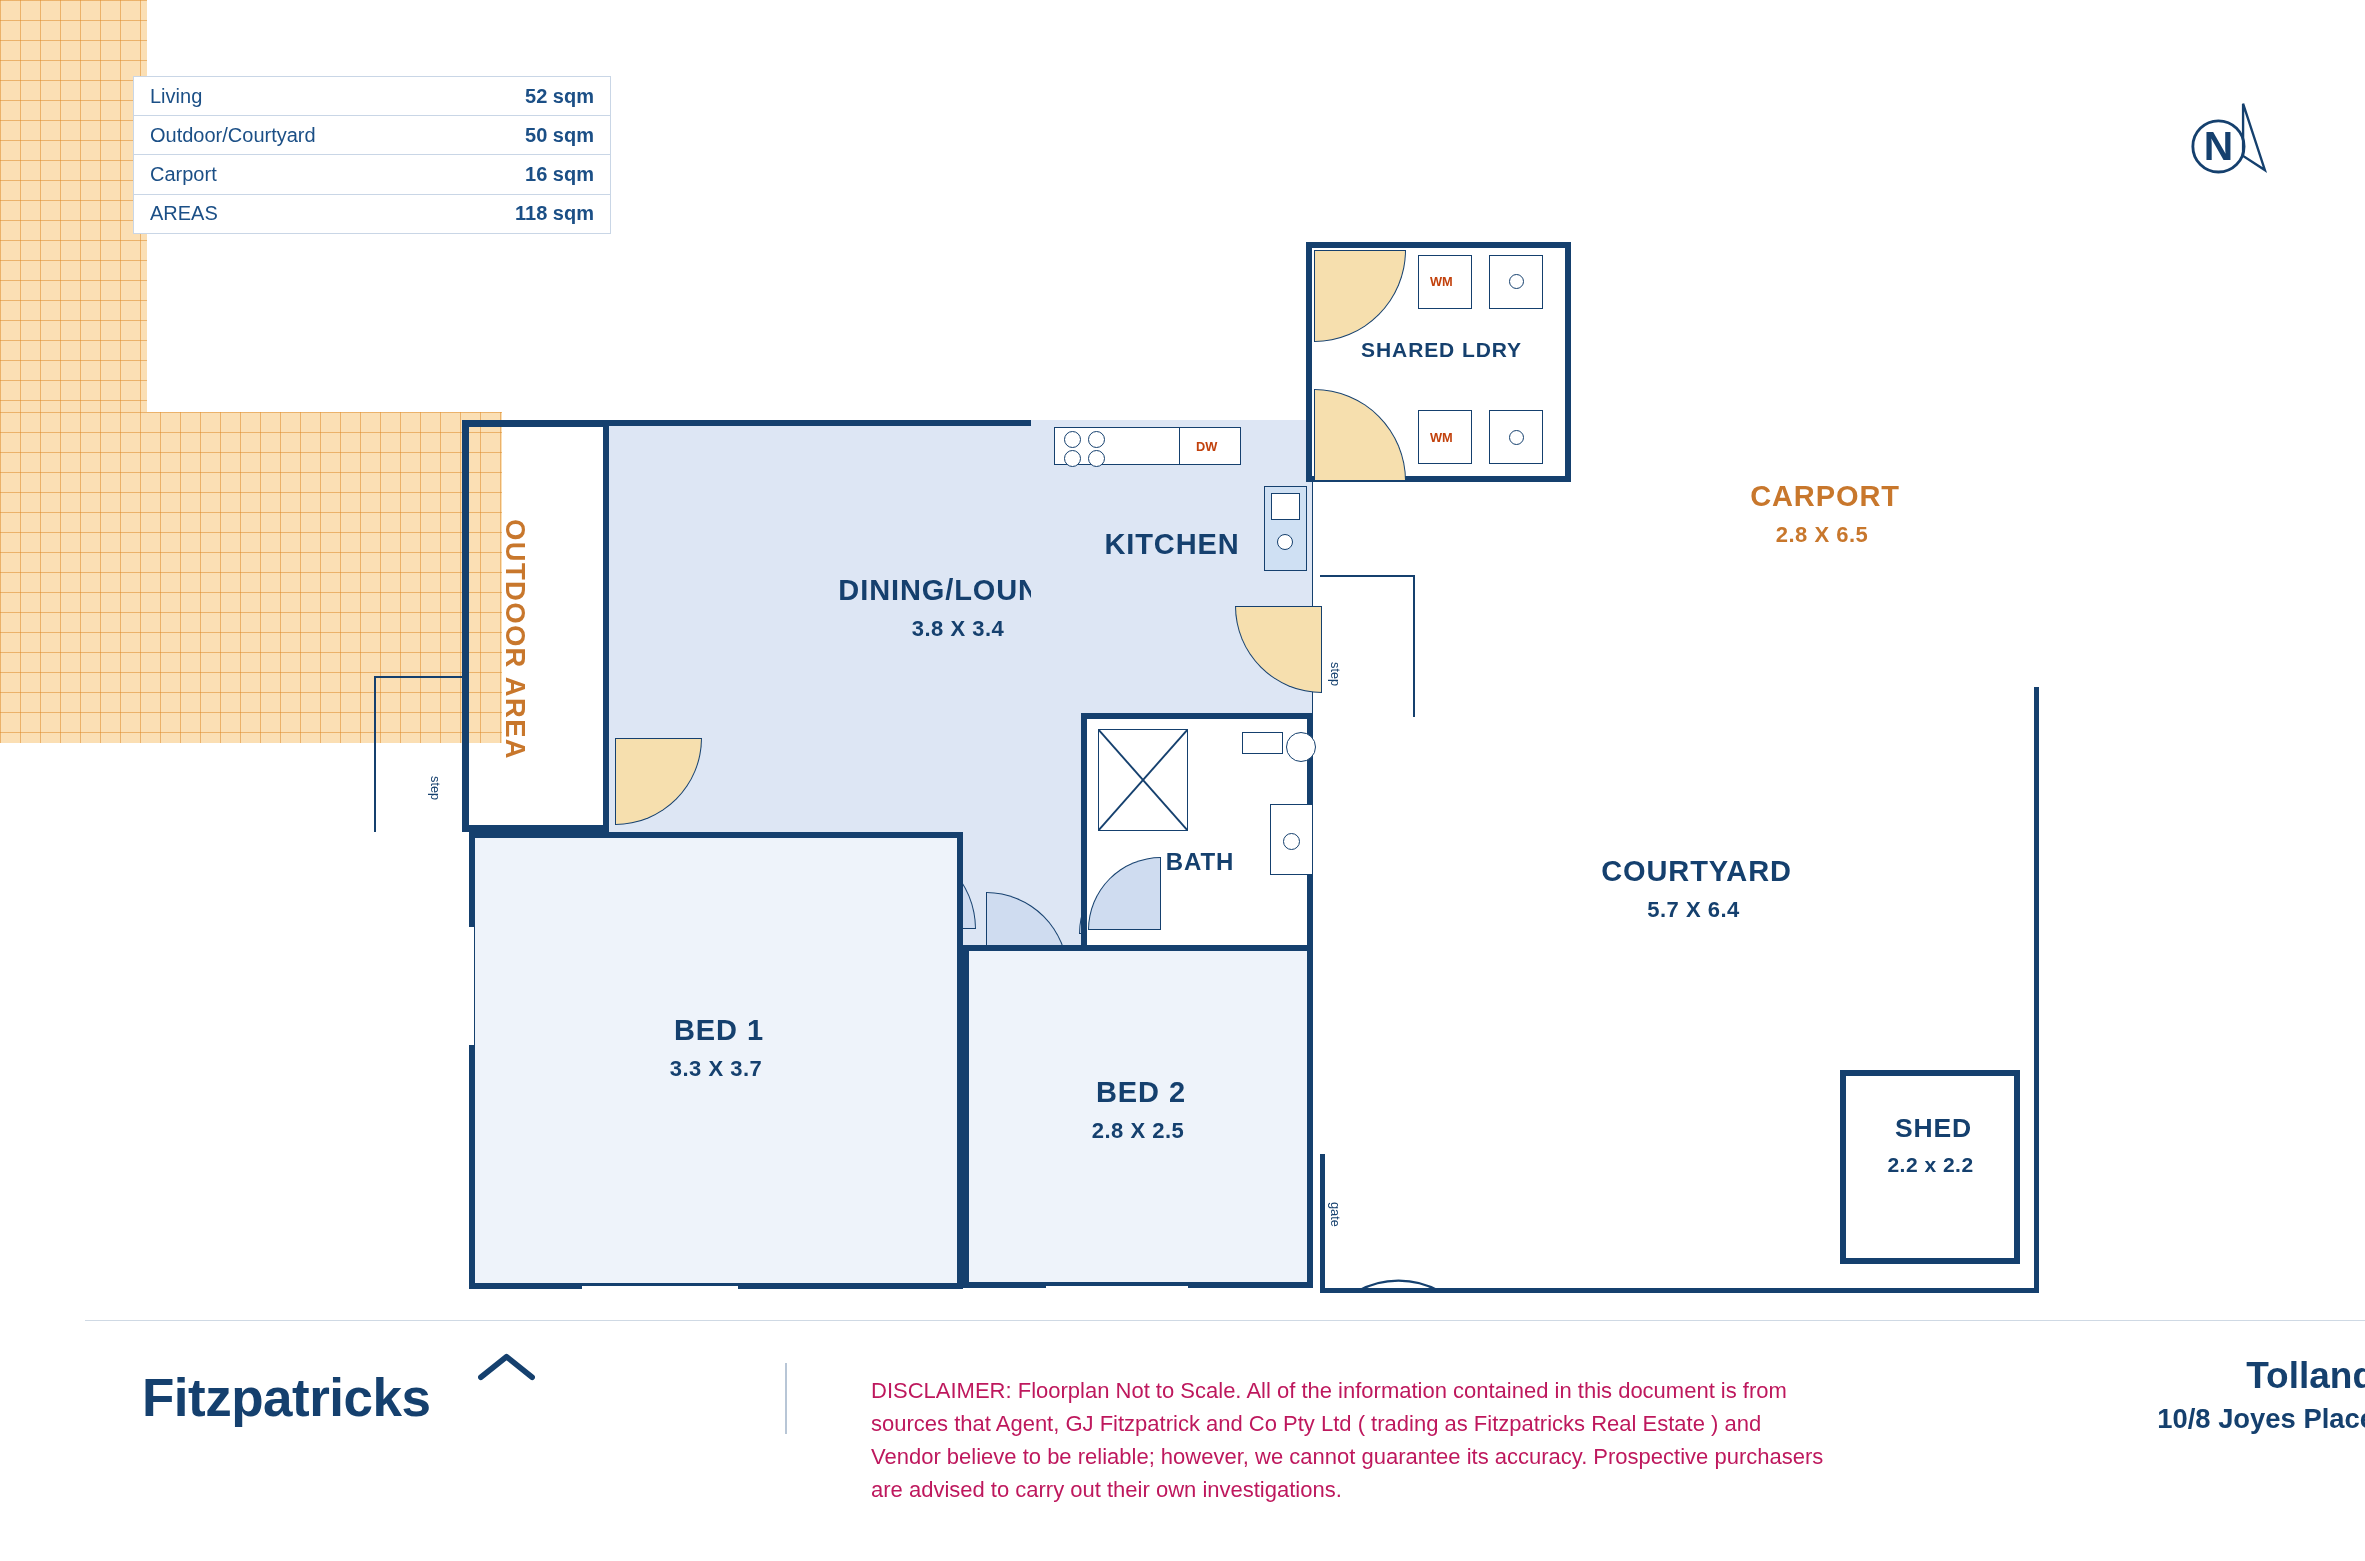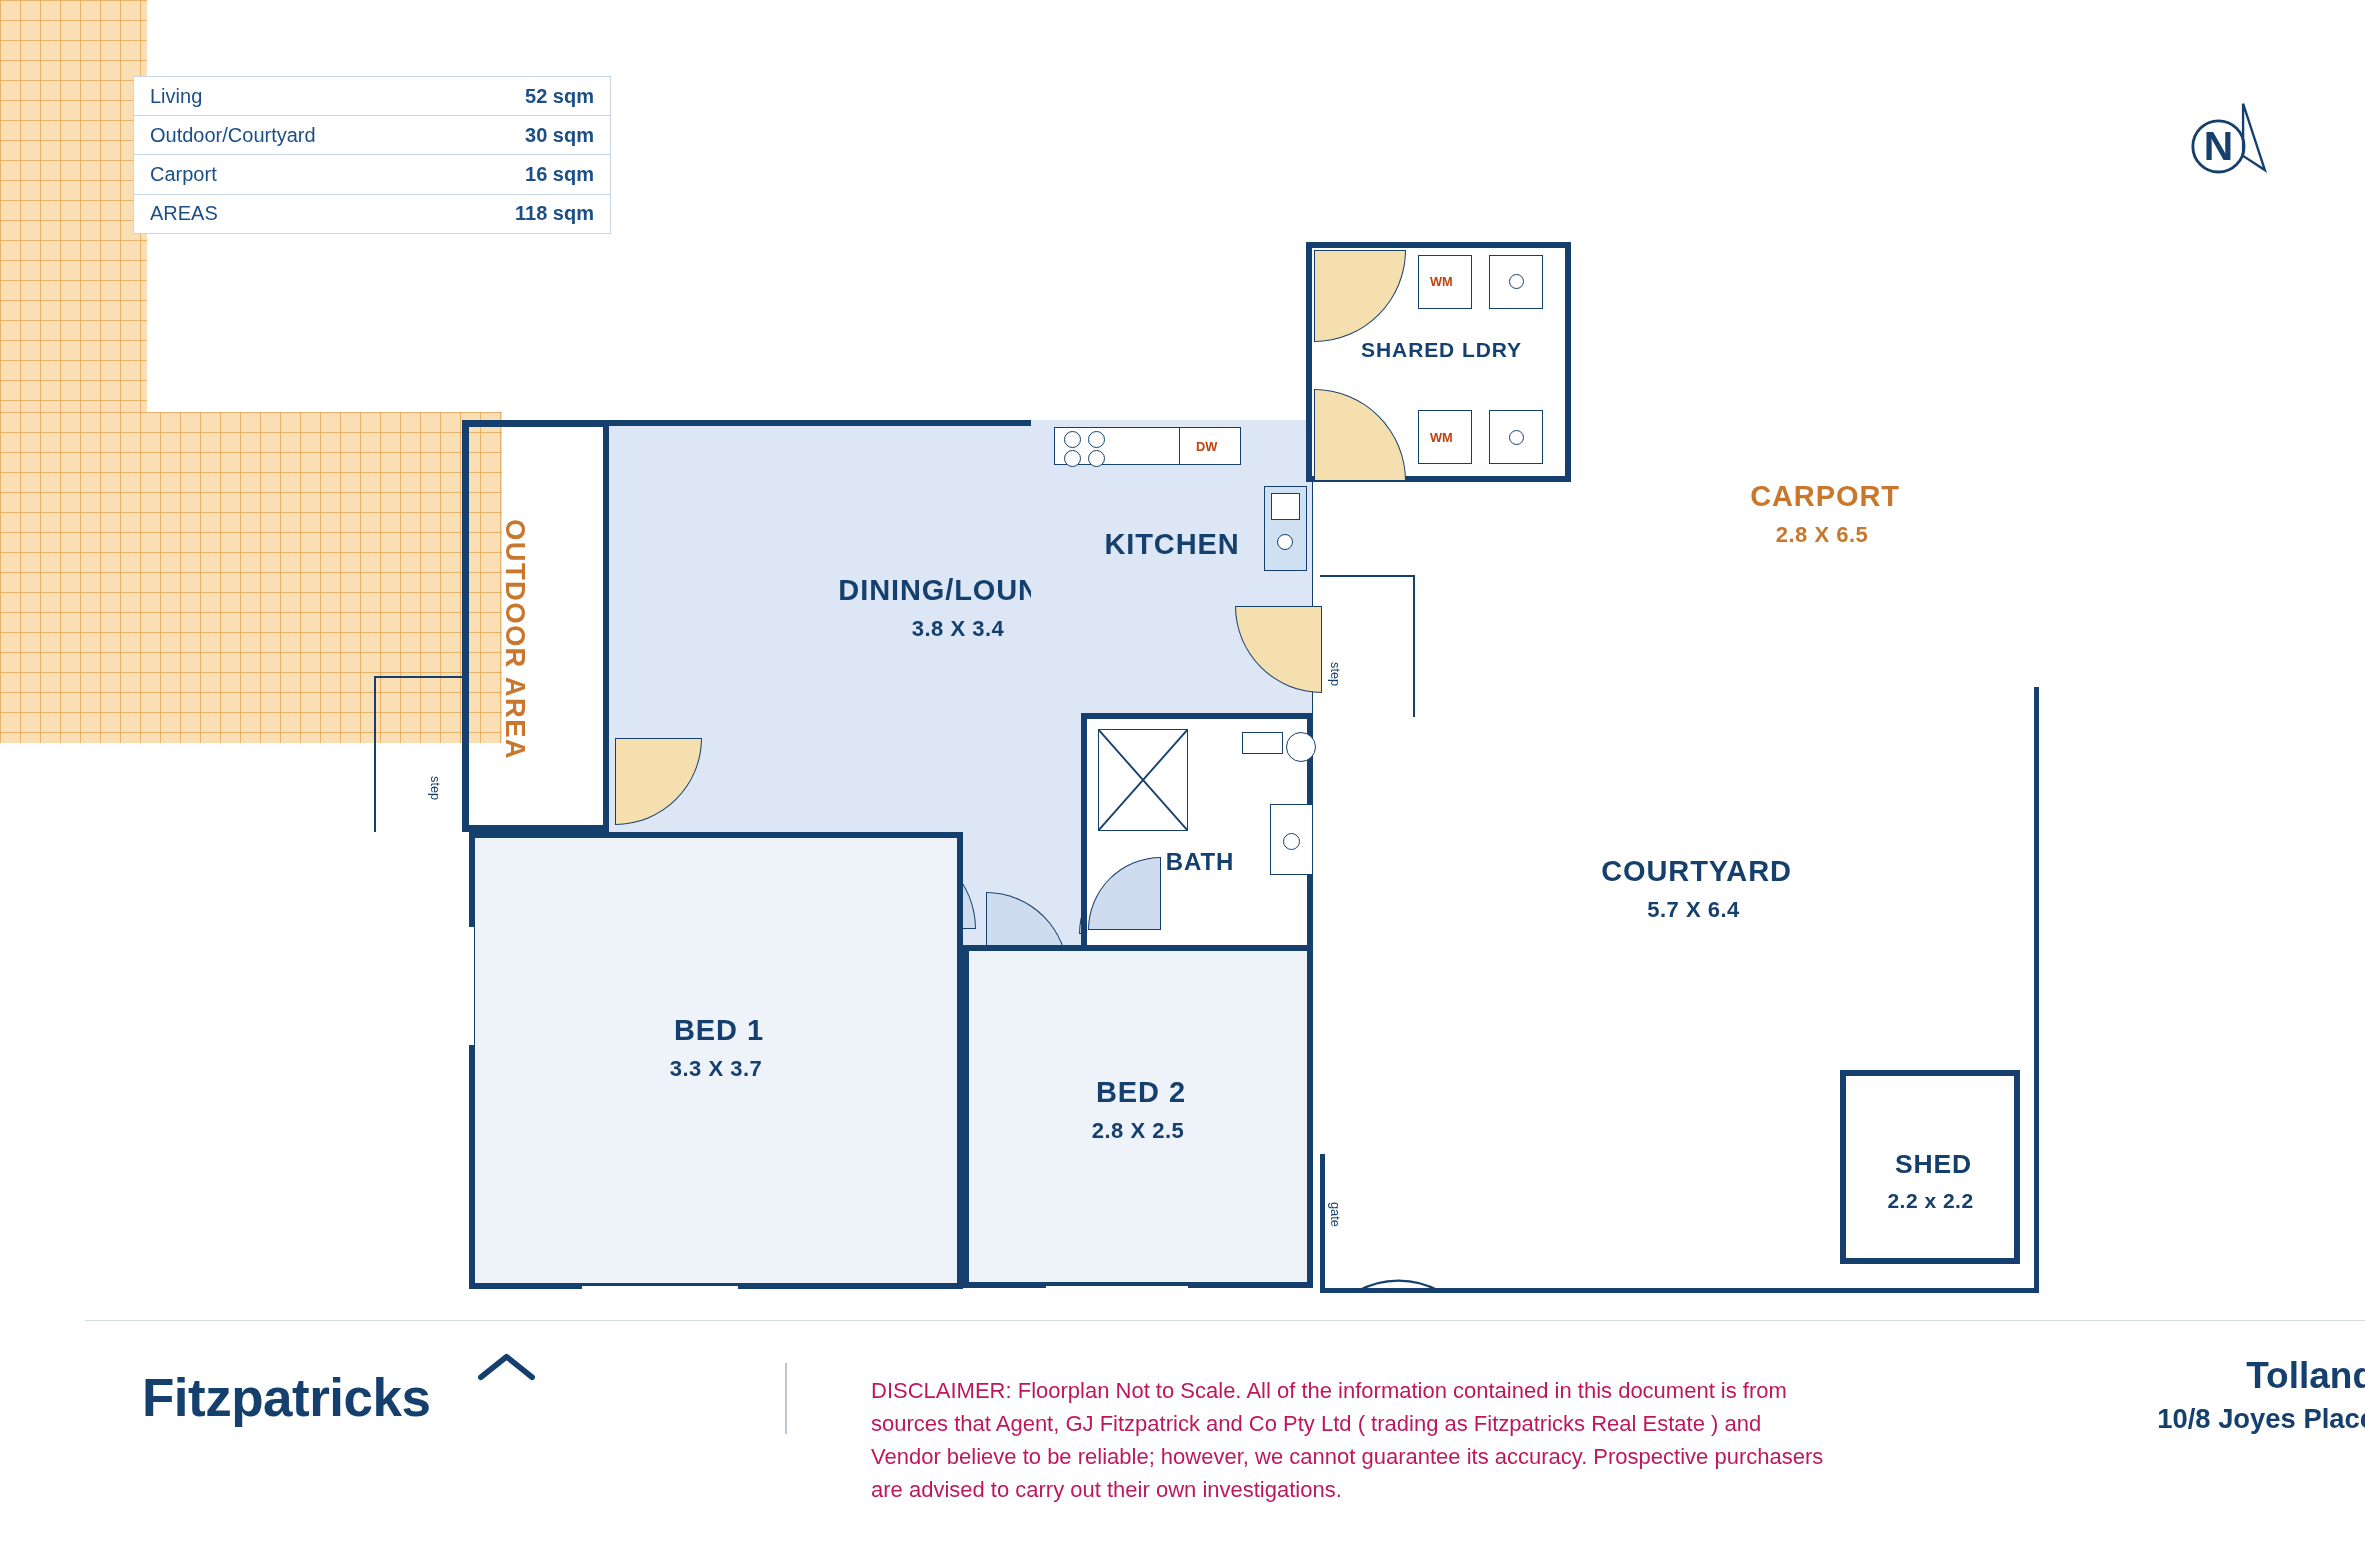--- a/index.html
+++ b/index.html
@@ -222,21 +222,21 @@
 
 <div class="plan">
 
   <div class="areas-table">
     <div class="areas-row">
       <span class="label">Living</span>
       <span class="value">52 sqm</span>
     </div>
     <div class="areas-row">
       <span class="label">Outdoor/Courtyard</span>
-      <span class="value">30 sqm</span>
+      <span class="value">50 sqm</span>
     </div>
     <div class="areas-row">
       <span class="label">Carport</span>
       <span class="value">16 sqm</span>
     </div>
     <div class="areas-row">
       <span class="label">AREAS</span>
       <span class="value">118 sqm</span>
     </div>
   </div>
@@ -310,21 +310,21 @@
   </div>
 
   <div class="room-label" style="left:1372px; top:853px; width:643px;">
     <span class="name">COURTYARD</span>
     <span class="dims">5.7 X 6.4</span>
   </div>
   <div class="wall-seg" style="left:2034px; top:687px; width:4.7px; height:606px;"></div>
   <div class="wall-seg" style="left:1320px; top:1288px; width:719px; height:4.7px;"></div>
 
   <div class="wall fillwhite" style="left:1840px; top:1070px; width:180px; height:194px;"></div>
-  <div class="room-label" style="left:1831px; top:1112px; width:199px;margin-top:36px;">
+  <div class="room-label" style="left:1831px; top:1112px; width:199px;">
     <span class="name" style="font-size:26.5px;">SHED</span>
     <span class="dims" style="font-size:21px;">2.2 x 2.2</span>
   </div>
 
   <div class="wall fillwhite" style="left:1081px; top:713px; width:232px; height:241px;"></div>
   <div class="room-label" style="left:1126px; top:847px; width:142px;">
     <span class="name" style="font-size:24px;">BATH</span>
   </div>
   <div class="fx" style="left:1098px; top:729px; width:90px; height:102px;"></div>
   <div class="fx" style="left:1098px; top:729px; width:90px; height:102px; border:none; background:transparent;">

